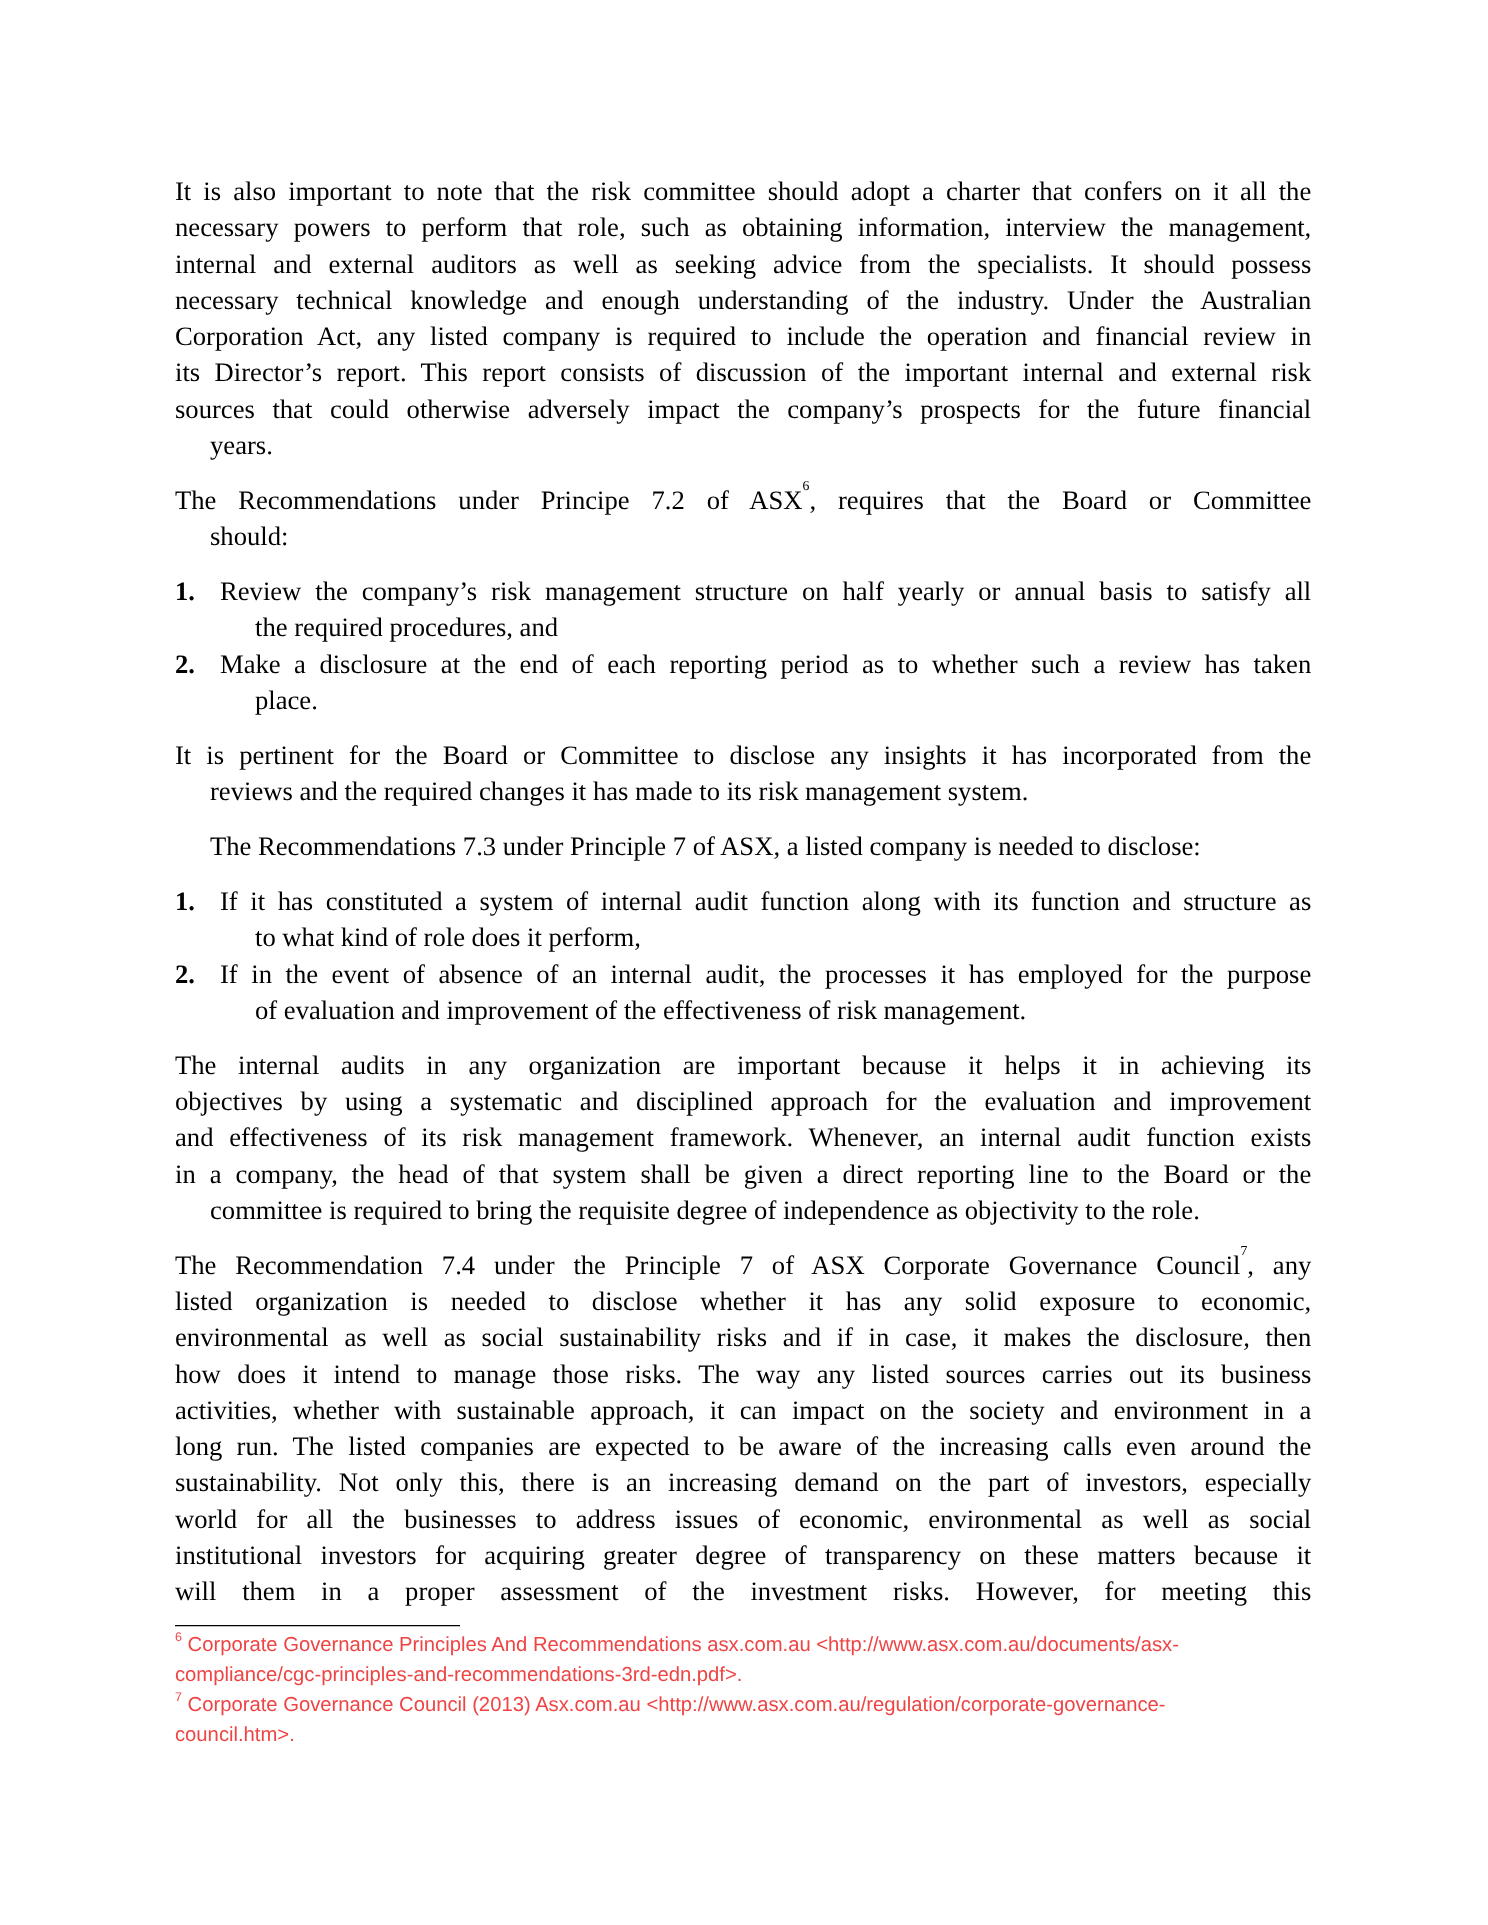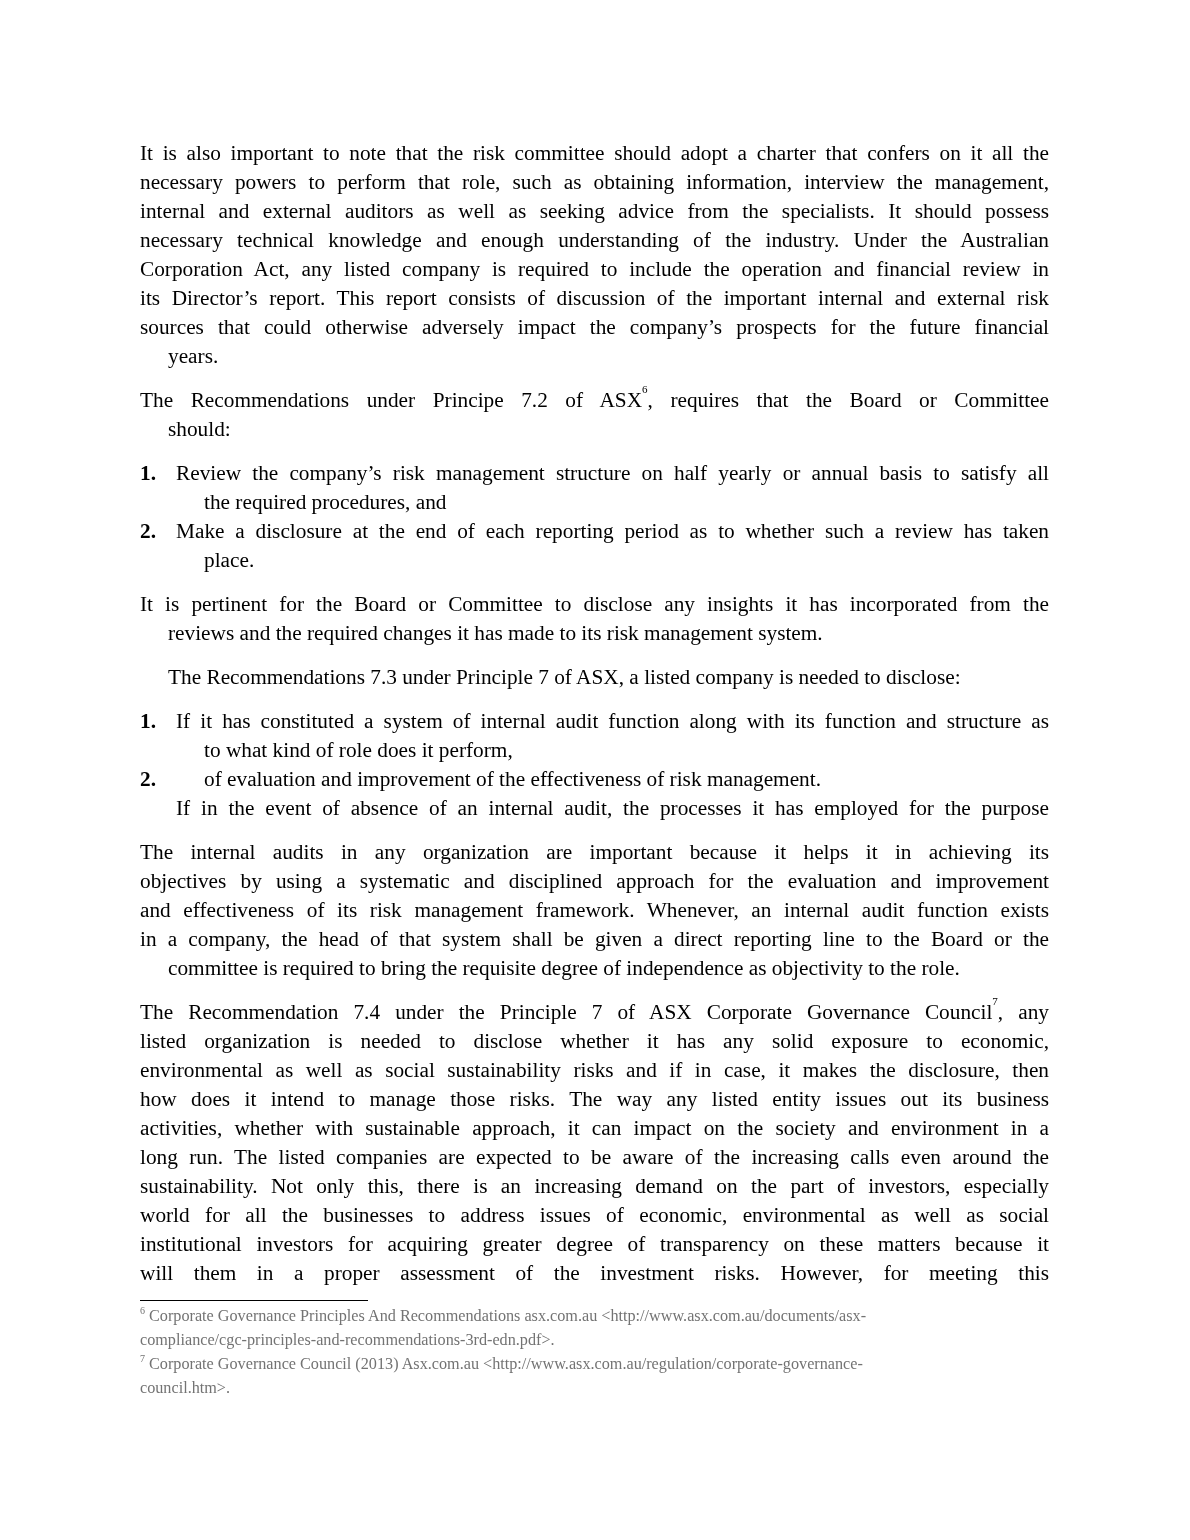--- a/index.html
+++ b/index.html
@@ -12,21 +12,21 @@
     .para { margin: 0 0 15px 0; line-height: 29px; text-align: justify; }
     .line { display: block; text-align: justify; text-align-last: justify; white-space: nowrap; height: 29px; }
     .line.last { text-align-last: left; margin-left: 28px; }
     .list { margin: 0 0 15px 0; padding: 0; list-style: none; }
     .list-item { position: relative; padding-left: 36px; line-height: 29px; }
     .num { position: absolute; left: 0; top: 0; font-weight: bold; }
     sup.fn { font-size: 11px; vertical-align: top; position: relative; top: -2px; line-height: 1; }
     .footnote-sep { position: absolute; left: 140px; top: 1300px; width: 228px; height: 1px; background: #000; }
     .footnotes {
       position: absolute; left: 140px; top: 1304px; width: 900px;
-      font-family: Liberation Serif, serif; font-size: 16.2px; color: #737373; line-height: 24px;
+      font-family: Liberation Sans, sans-serif; font-size: 16.2px; color: #ef4444; line-height: 24px;
     }
     .footnotes sup { font-size: 10px; vertical-align: top; position: relative; top: 2px; line-height: 1; }
     .fnline { display: block; white-space: nowrap; }
   </style>
 </head>
 <body>
 
 <div class="page">
   <div class="content">
 
@@ -69,38 +69,38 @@
     </div>
 
     <div class="list">
       <div class="list-item">
         <span class="num">1.</span>
         <span class="line">If it has constituted a system of internal audit function along with its function and structure as</span>
         <span class="line last">to what kind of role does it perform,</span>
       </div>
       <div class="list-item">
         <span class="num">2.</span>
+        <span class="line">If in the event of absence of an internal audit, the processes it has employed for the purpose</span>
         <span class="line last">of evaluation and improvement of the effectiveness of risk management.</span>
-        <span class="line">If in the event of absence of an internal audit, the processes it has employed for the purpose</span>
       </div>
     </div>
 
     <div class="para">
       <span class="line">The internal audits in any organization are important because it helps it in achieving its</span>
       <span class="line">objectives by using a systematic and disciplined approach for the evaluation and improvement</span>
       <span class="line">and effectiveness of its risk management framework. Whenever, an internal audit function exists</span>
       <span class="line">in a company, the head of that system shall be given a direct reporting line to the Board or the</span>
       <span class="line last">committee is required to bring the requisite degree of independence as objectivity to the role.</span>
     </div>
 
     <div class="para">
       <span class="line" style="word-spacing: 0.00130208px;"><span>The Recommendation 7.4 under the Principle 7 of ASX Corporate Governance Council</span><sup class="fn">7</sup><span>, any</span></span>
       <span class="line">listed organization is needed to disclose whether it has any solid exposure to economic,</span>
       <span class="line">environmental as well as social sustainability risks and if in case, it makes the disclosure, then</span>
-      <span class="line">how does it intend to manage those risks. The way any listed entity issues out its business</span>
+      <span class="line">how does it intend to manage those risks. The way any listed sources carries out its business</span>
       <span class="line">activities, whether with sustainable approach, it can impact on the society and environment in a</span>
       <span class="line">long run. The listed companies are expected to be aware of the increasing calls even around the</span>
       <span class="line">sustainability. Not only this, there is an increasing demand on the part of investors, especially</span>
       <span class="line">world for all the businesses to address issues of economic, environmental as well as social</span>
       <span class="line">institutional investors for acquiring greater degree of transparency on these matters because it</span>
       <span class="line">will them in a proper assessment of the investment risks. However, for meeting this</span>
     </div>
   </div>
 
   <div class="footnote-sep"></div>

